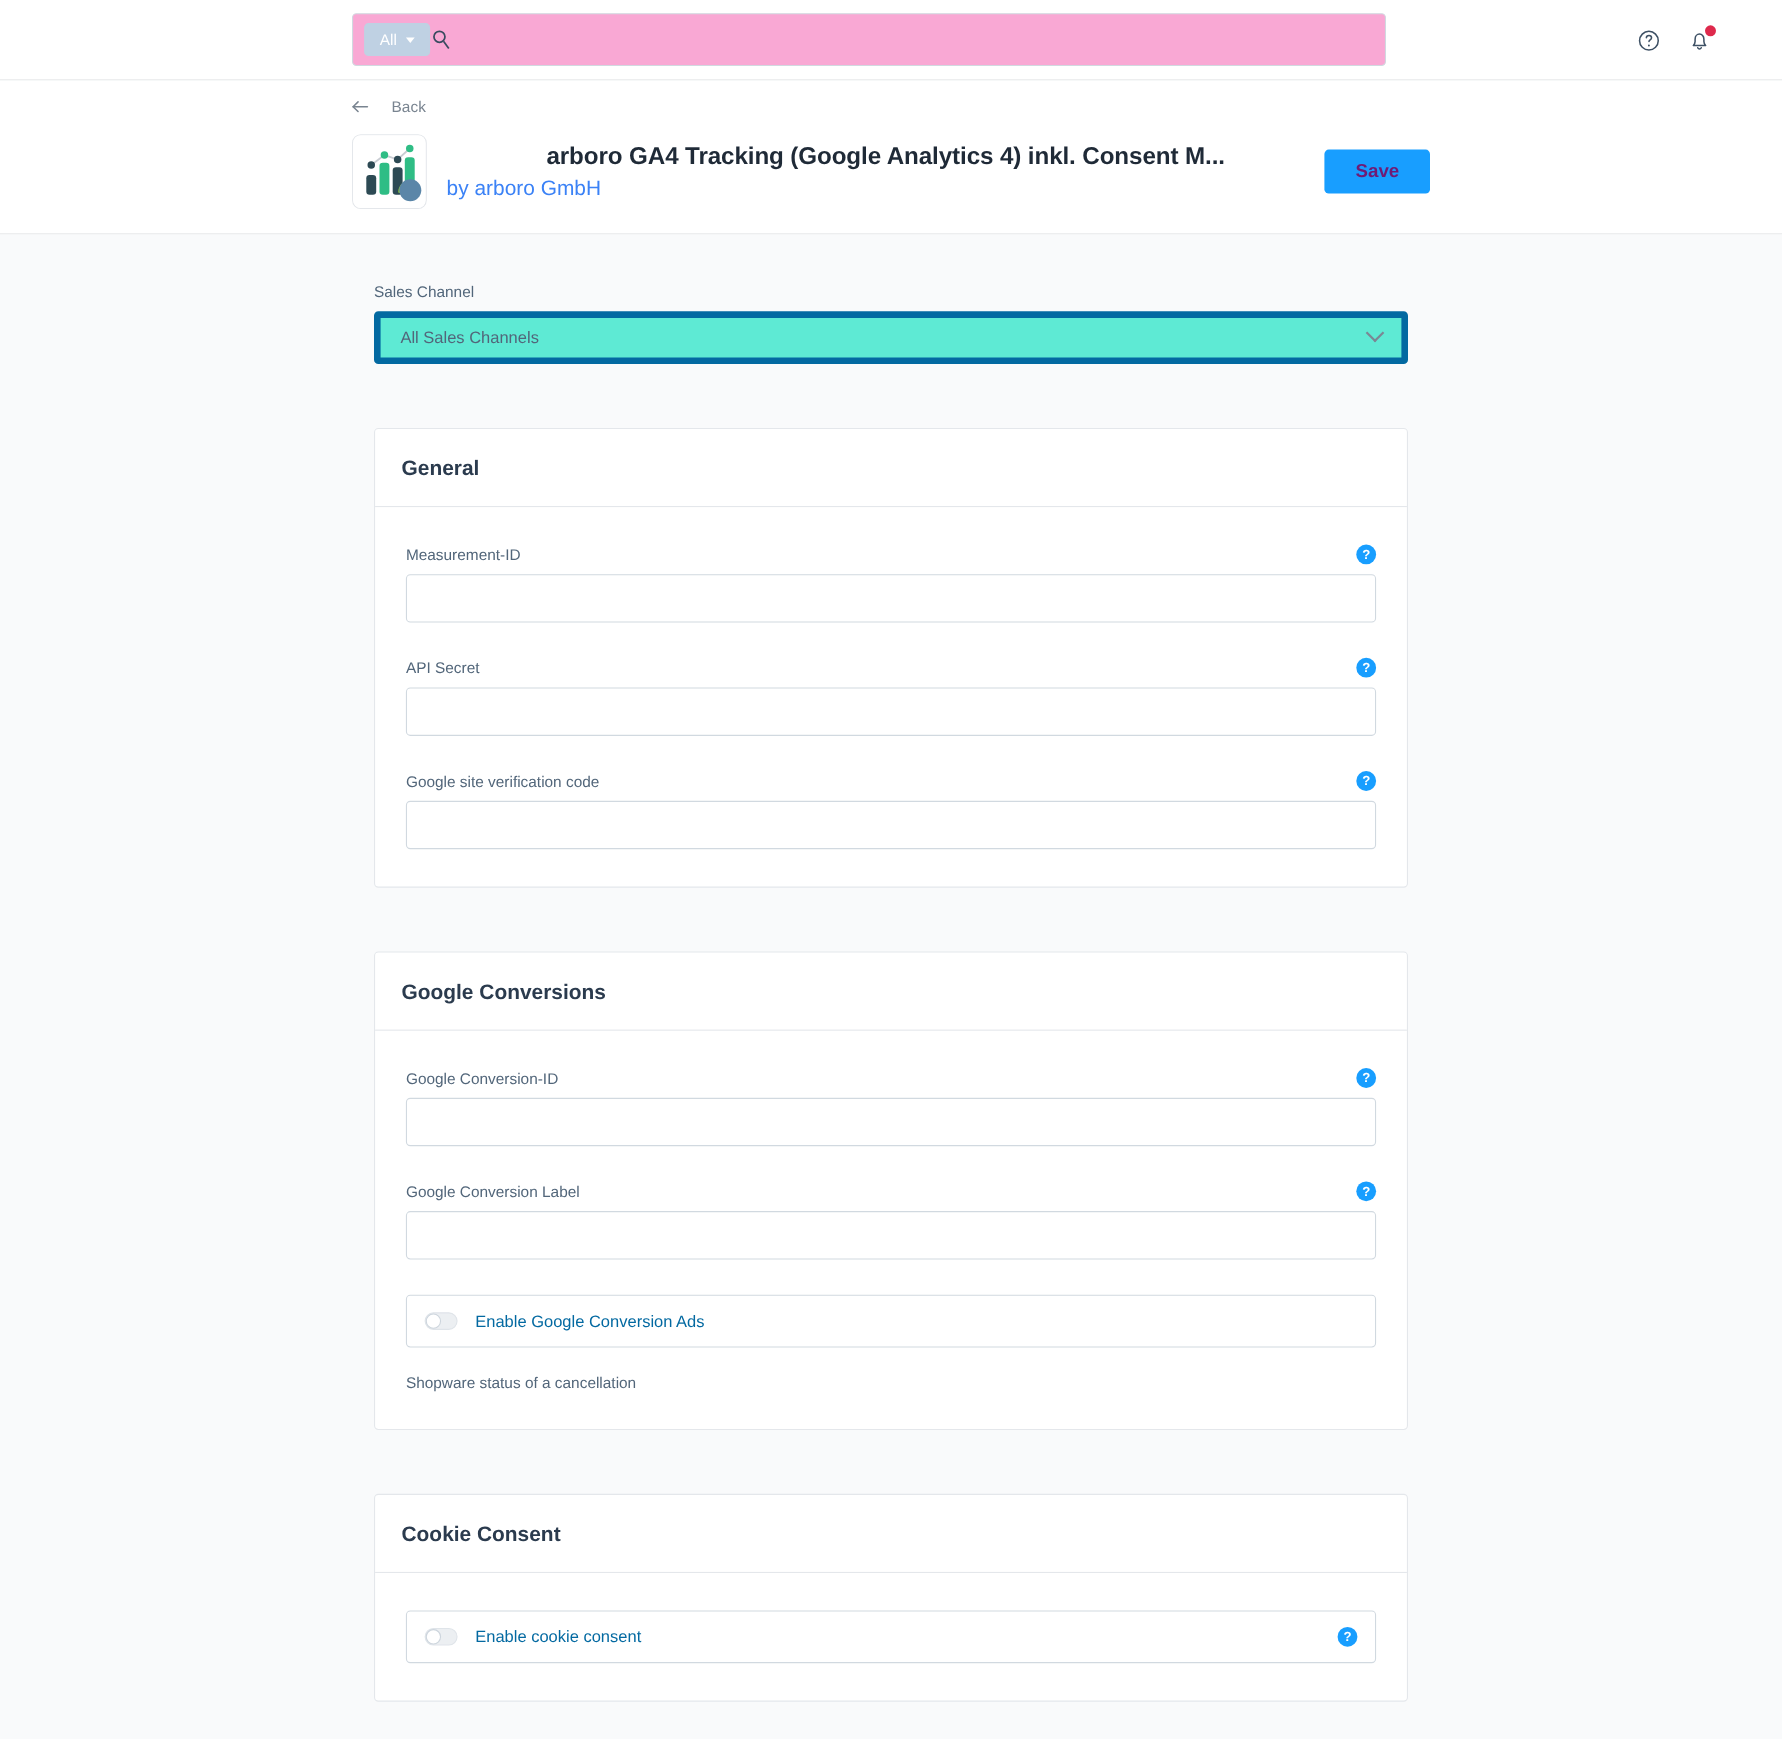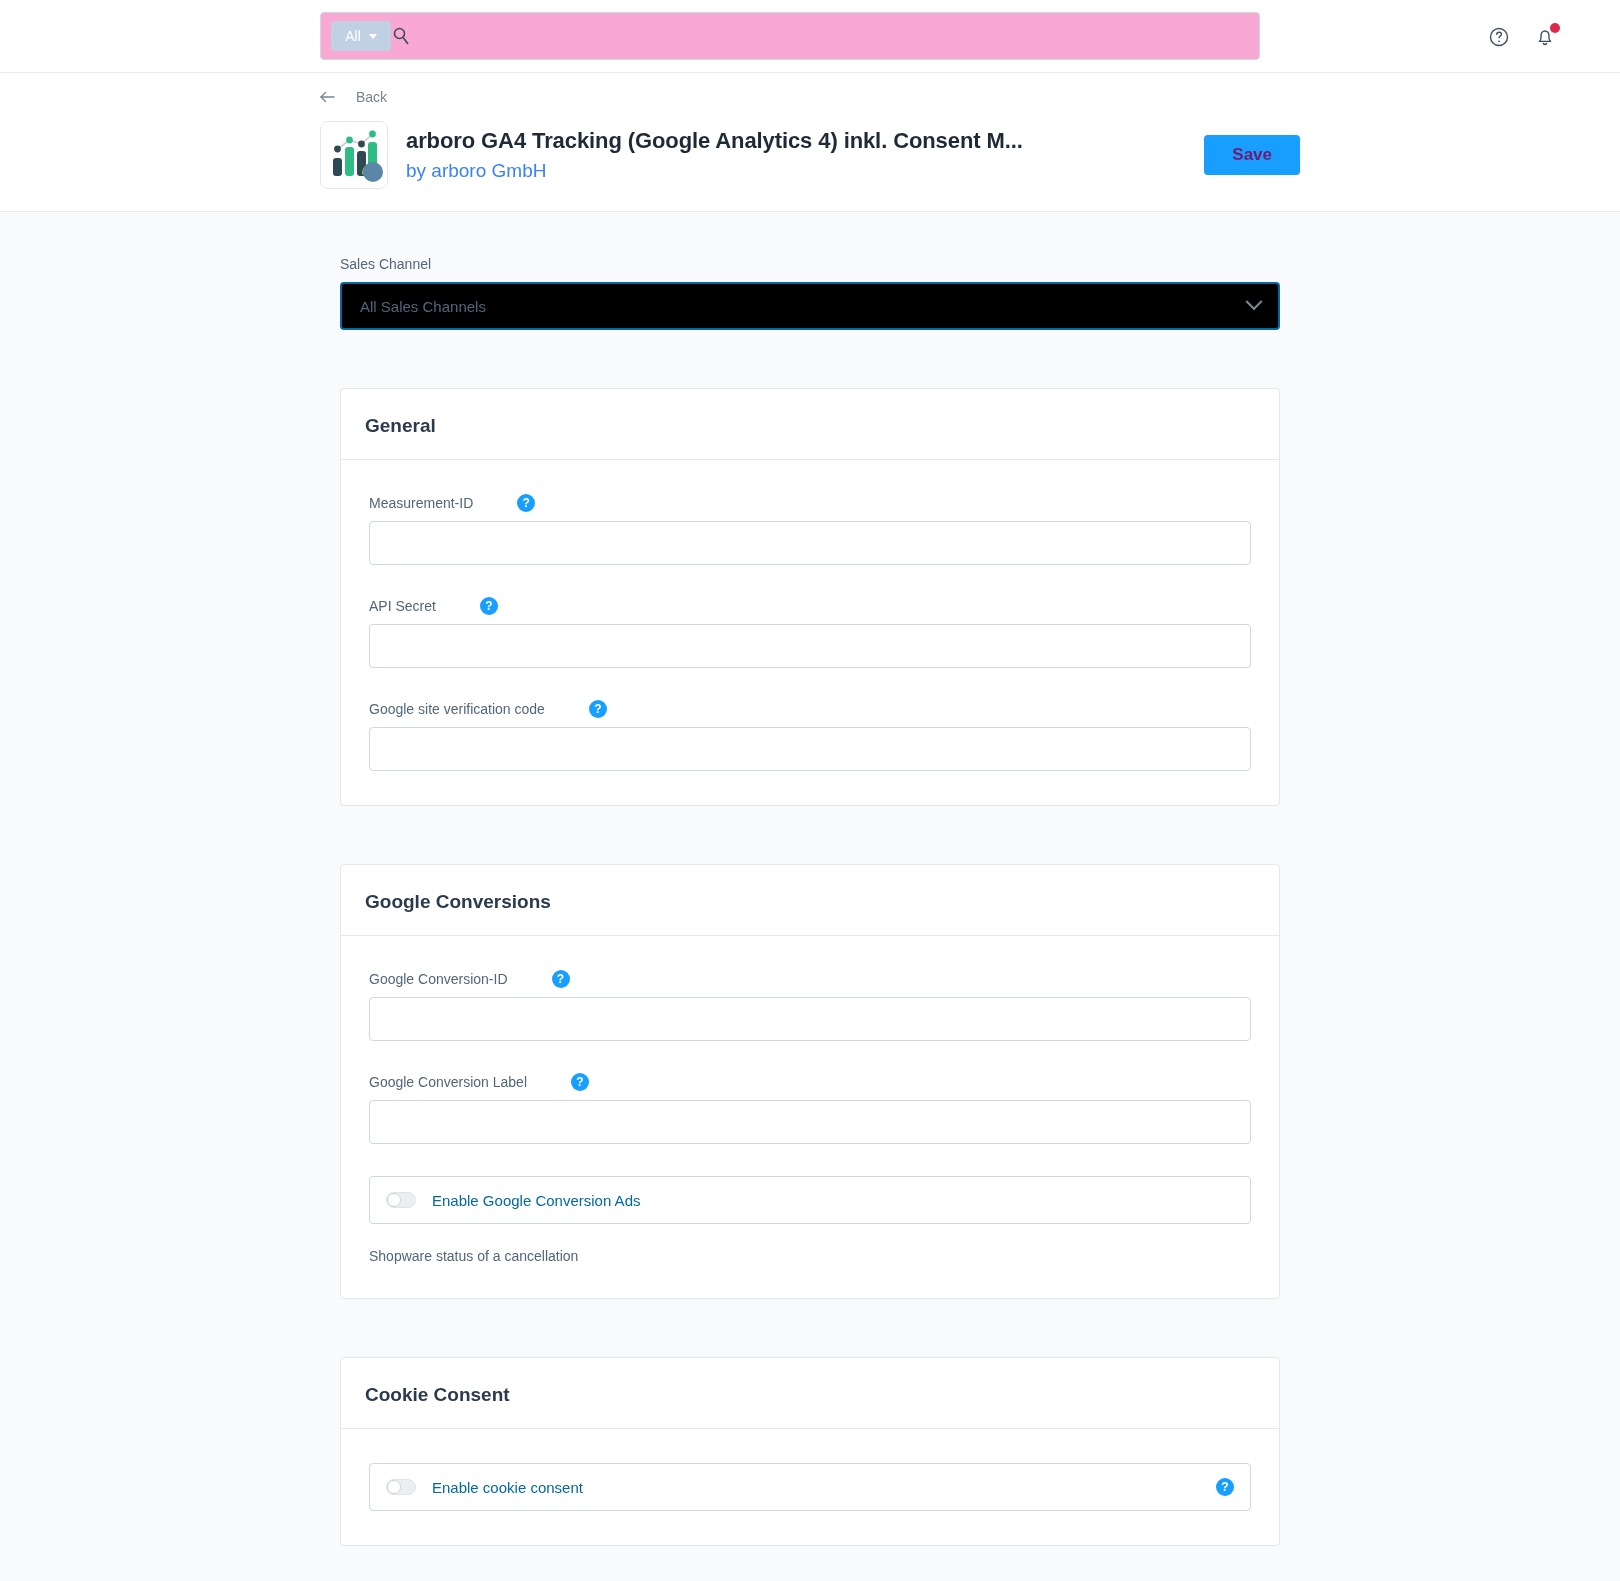--- a/index.html
+++ b/index.html
@@ -123,20 +123,21 @@
   }
   .app-meta { margin-left: 18px; flex: 1; min-width: 0; }
   .app-title {
     font-size: 22px;
     font-weight: bold;
     color: #1f2a37;
     letter-spacing: -0.1px;
     white-space: nowrap;
     overflow: hidden;
     text-overflow: ellipsis;
+    text-align: center;
   }
   .app-by {
     margin-top: 6px;
     font-size: 19px;
     color: #3b82f6;
   }
   .save-btn {
     background: #189eff;
     color: #701a75;
     border: none;
@@ -155,22 +156,22 @@
 
   .field-label {
     font-size: 14px;
     color: #52667a;
     margin-bottom: 10px;
     display: block;
   }
   .select-box {
     width: 100%;
     height: 48px;
-    background: #000000;
-    border: 2px solid #0369a1;
+    background: #5eead4;
+    border: 6px solid #0369a1;
     border-radius: 4px;
     display: flex;
     align-items: center;
     justify-content: space-between;
     padding: 0 18px;
     font-size: 15px;
     color: #52667a;
     cursor: pointer;
   }
   .chev {
@@ -193,20 +194,21 @@
     font-weight: bold;
     color: #2b3b4e;
   }
   .card-body { padding: 34px 28px 34px 28px; }
 
   .form-group { margin-bottom: 32px; }
   .form-group:last-child { margin-bottom: 0; }
   .lbl-row {
     display: flex;
     align-items: center;
+    justify-content: space-between;
     margin-bottom: 9px;
     gap: 44px;
   }
   .lbl-row .field-label { margin-bottom: 0; }
   .text-input {
     width: 100%;
     height: 44px;
     background: #ffffff;
     border: 1px solid #d1d9e0;
     border-radius: 4px;

